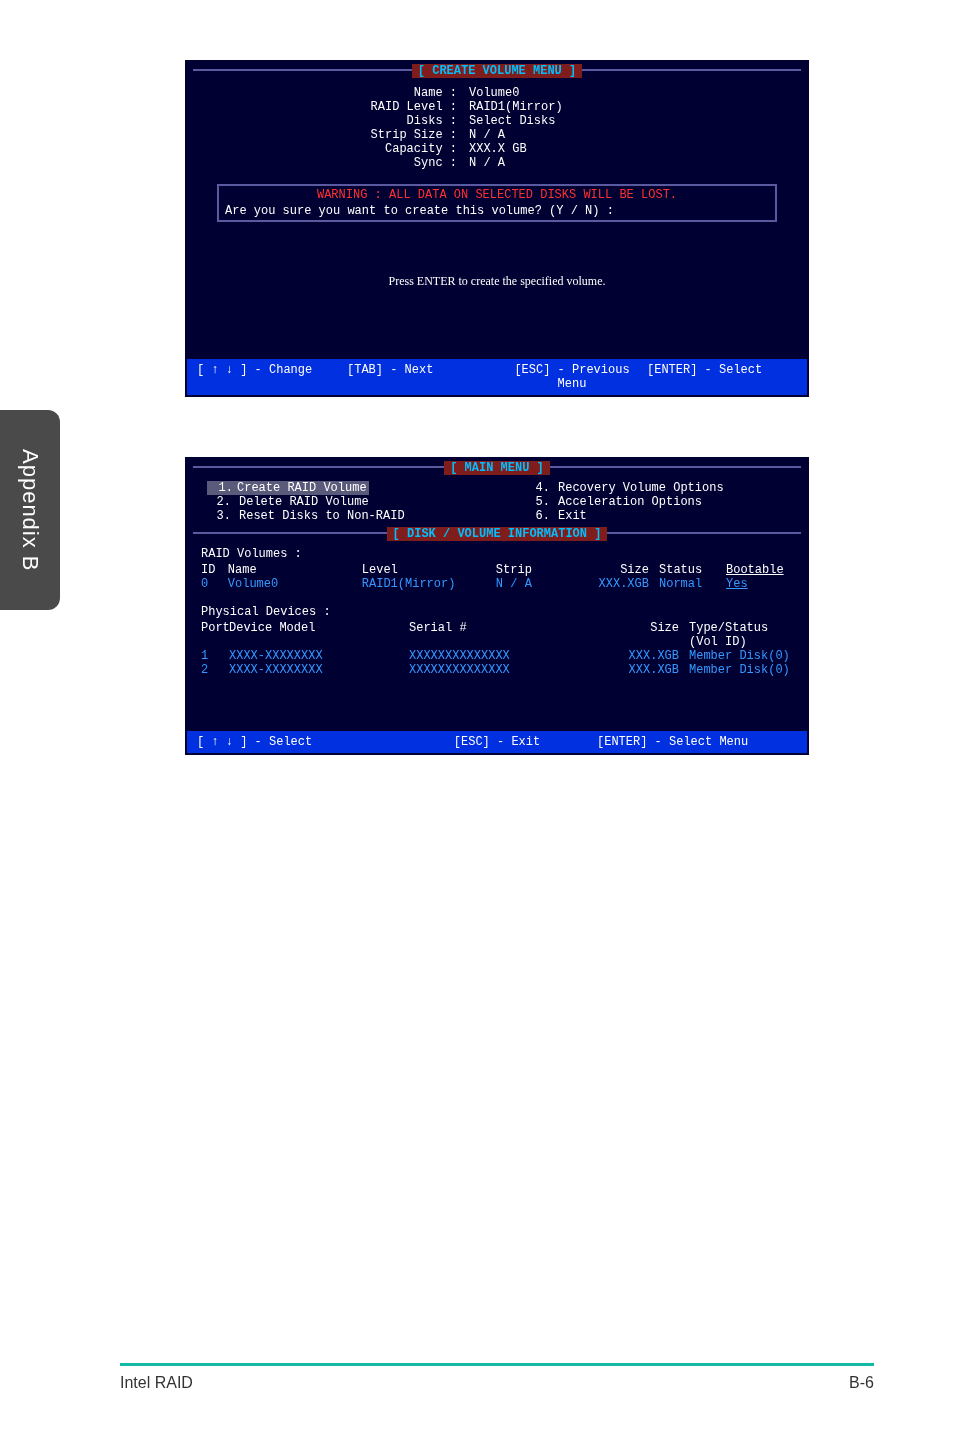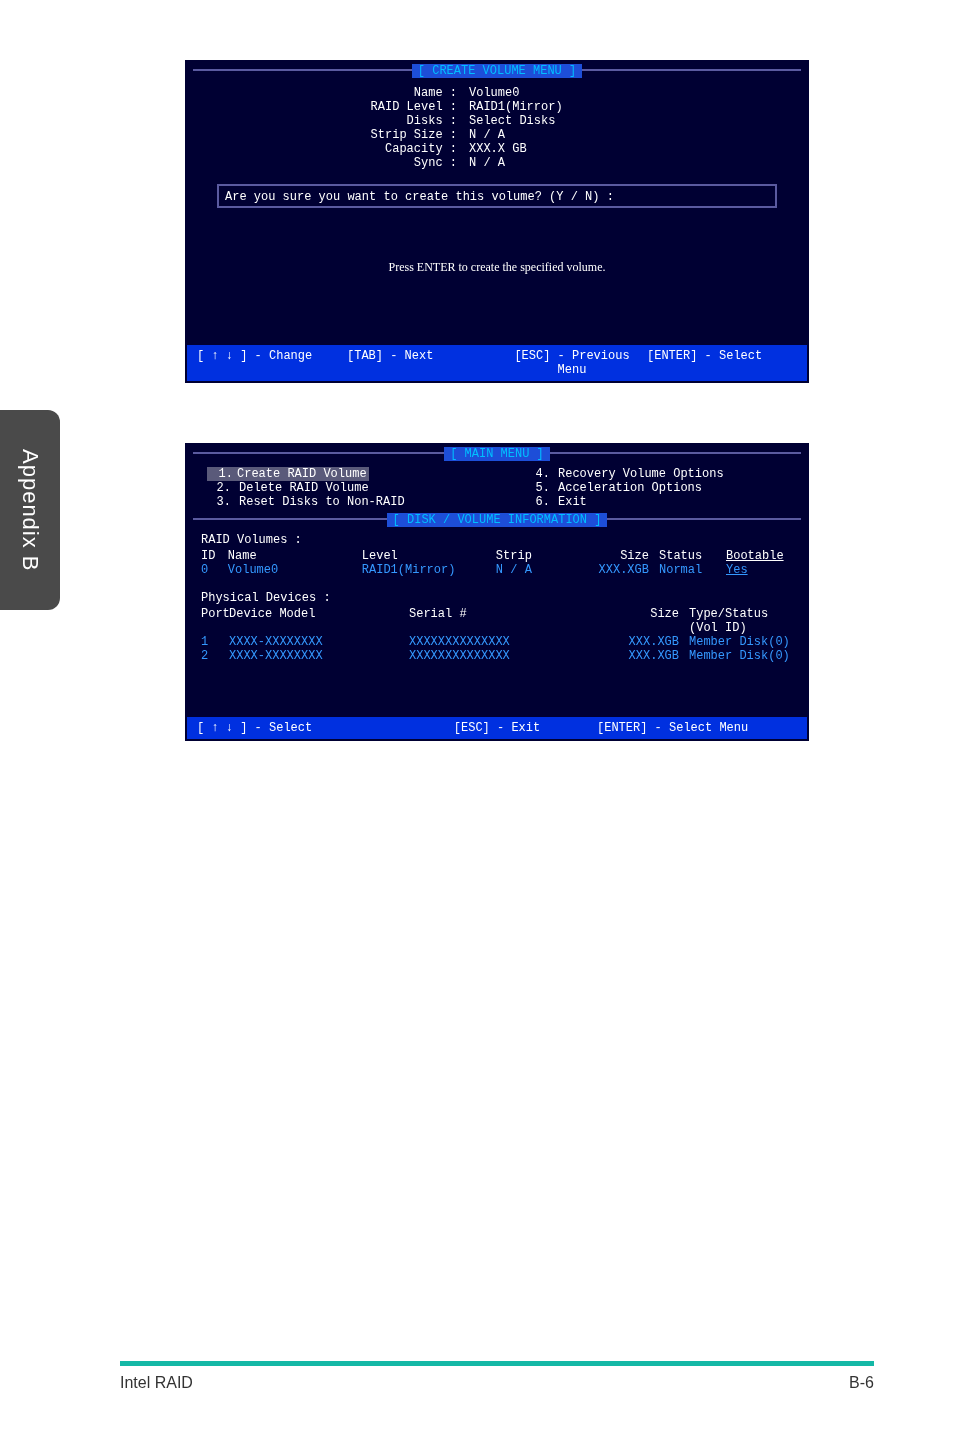--- a/index.html
+++ b/index.html
@@ -61,23 +61,24 @@
   }
   .bios-title-row .line {
     border-top: 2px solid #5a5aa0;
     position: absolute;
     top: 7px;
     left: 6px;
     right: 6px;
   }
   .bios-title-row .lbl {
     position: relative;
-    background: #1d4ed8;
+    background: #7f1d1d;
     padding: 0 6px;
     z-index: 2;
+    font-weight: bold;
   }
   .kv-block {
     padding: 6px 0 10px 0;
   }
   .kv-row {
     display: flex;
   }
   .kv-row .k {
     width: 270px;
     text-align: right;
@@ -136,21 +137,21 @@
   .col-model{ width: 180px; }
   .col-serial{ width: 180px; }
   .col-psize { width: 90px; text-align: right; padding-right: 10px;}
   .col-type  { flex: 1; }
 
   .page-footer {
     position: absolute;
     bottom: 40px;
     left: 120px;
     right: 80px;
-    border-top: 5px solid #14b8a6;
+    border-top: 3px solid #14b8a6;
     padding-top: 8px;
     display: flex;
     justify-content: space-between;
     font-size: 16px;
     color: #333;
     gap: 44px;
   }
 </style>
 </head>
 <body>
@@ -189,20 +190,21 @@
           <div class="k">Capacity :</div>
           <div class="v">XXX.X  GB</div>
         </div>
       <div class="kv-row">
           <div class="k">Sync :</div>
           <div class="v">N / A</div>
         </div>
     </div>
 
     <div class="warning-box">
+      <div class="warning-red">WARNING :  ALL DATA ON SELECTED DISKS WILL BE LOST.</div>
       <div class="warning-white">Are  you  sure  you  want  to  create  this  volume?   (Y / N)  :</div>
     </div>
 
     <div class="inner-instr">Press  ENTER  to  create  the  specified  volume.</div>
 
     <div class="bios-footer">
       <div>[ ↑ ↓ ] - Change</div>
       <div class="c2">[TAB] - Next</div>
       <div class="c3">[ESC] - Previous Menu</div>
       <div class="c4">[ENTER] - Select</div>

